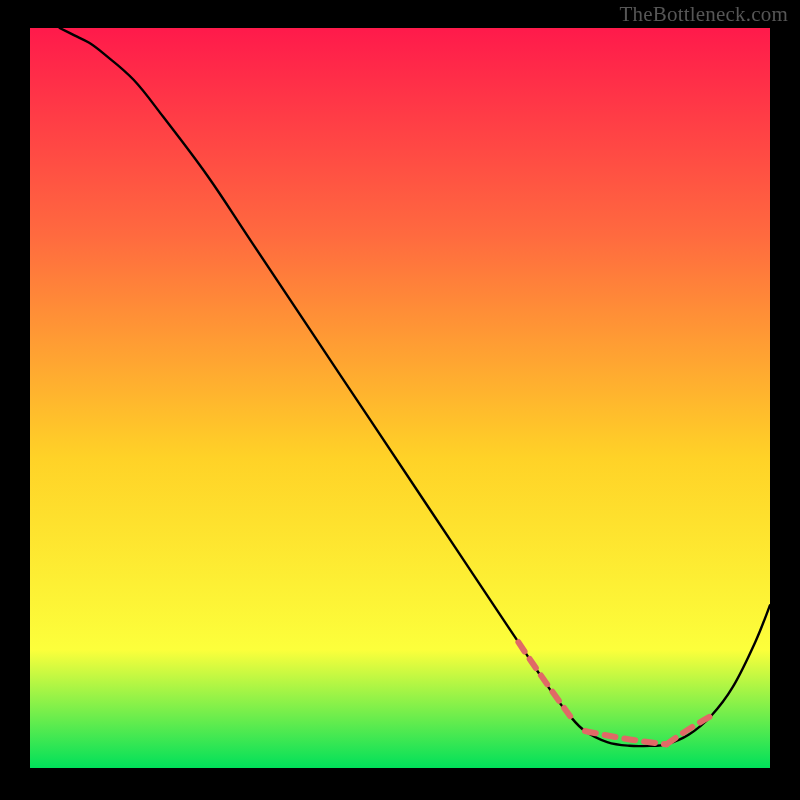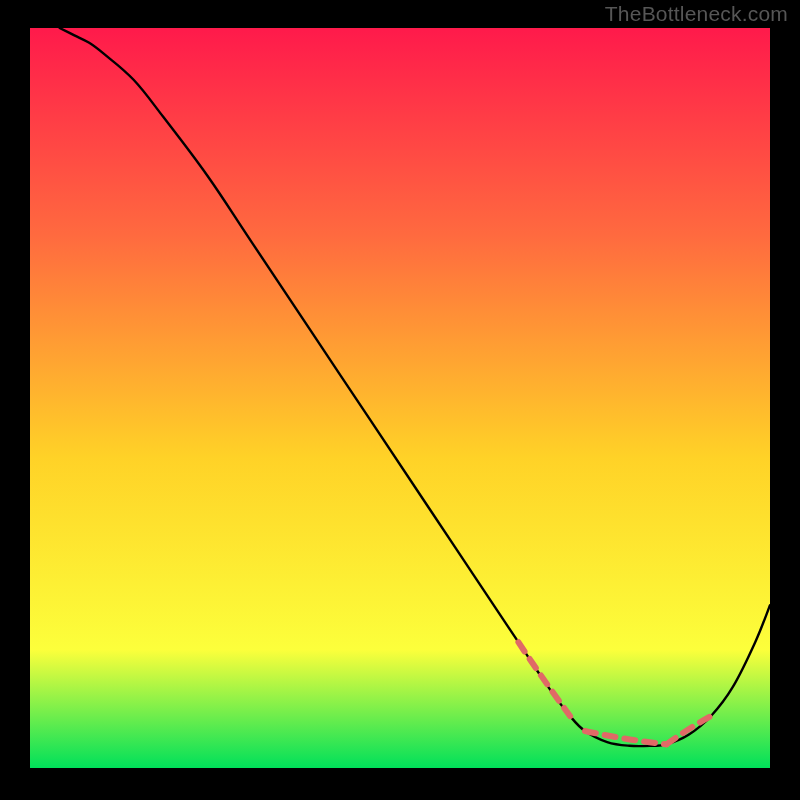--- a/index.html
+++ b/index.html
@@ -15,21 +15,21 @@
     left: 0;
     top: 0;
     width: 800px;
     height: 800px;
     background: #000;
   }
   .watermark {
     position: absolute;
     top: 2px;
     right: 12px;
-    font-family: Liberation Sans, sans-serif;
+    font-family: Liberation Serif, serif;
     font-size: 21px;
     font-weight: 400;
     color: #565656;
     letter-spacing: 0.2px;
   }
   svg.plot {
     position: absolute;
     left: 30px;
     top: 28px;
     width: 740px;

